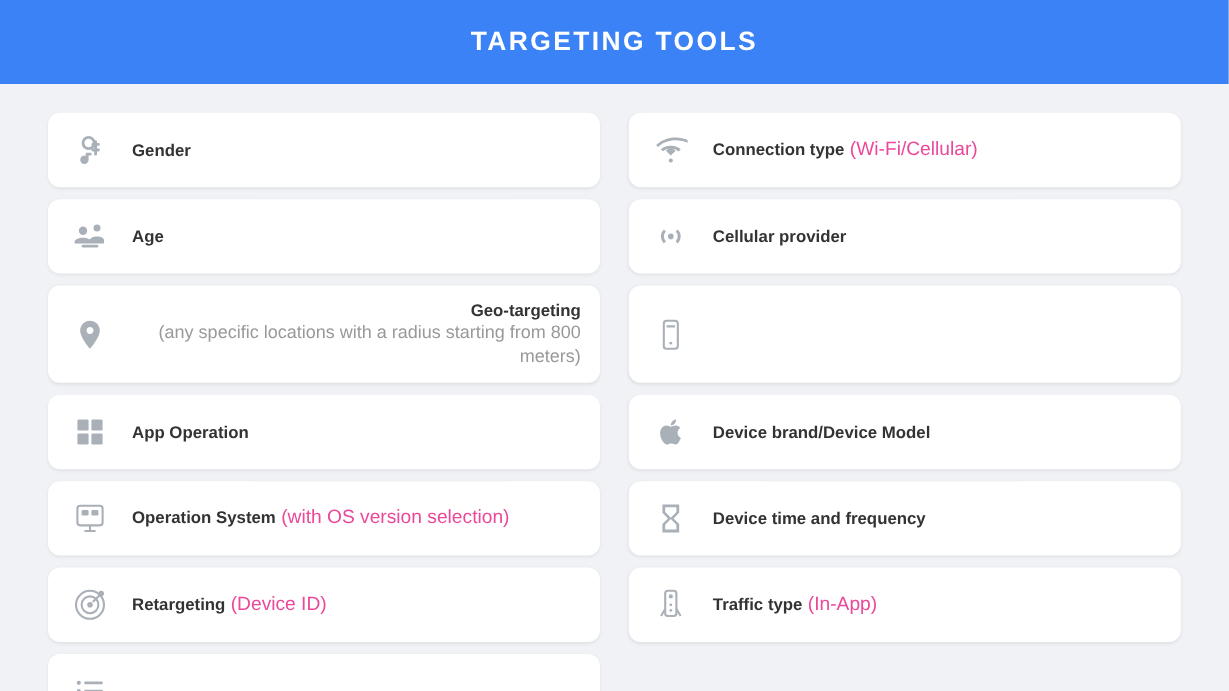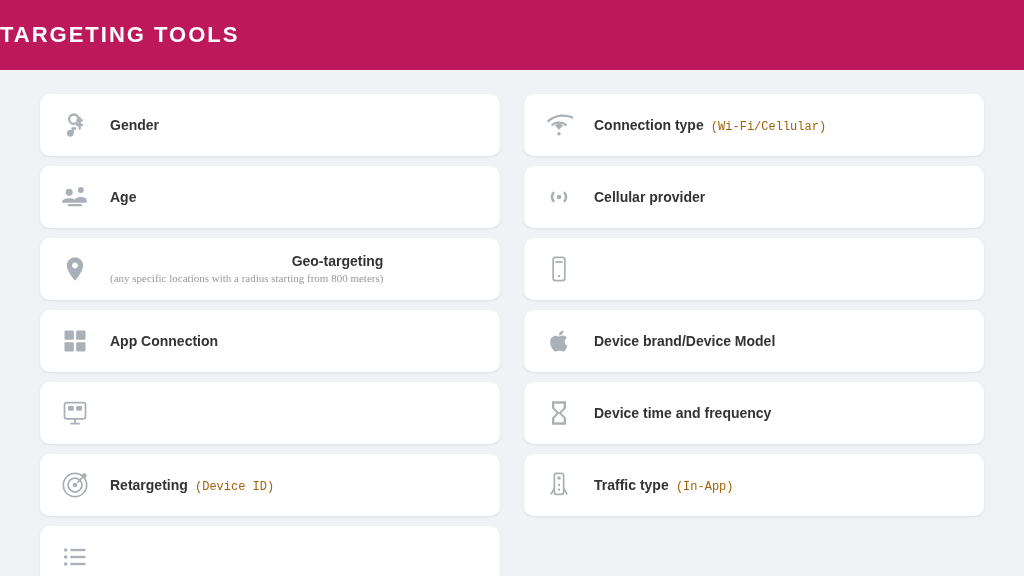--- a/index.html
+++ b/index.html
@@ -4,23 +4,23 @@
   <style>
     * { box-sizing: border-box; margin: 0; padding: 0; }
     body {
       font-family: -apple-system, BlinkMacSystemFont, 'Segoe UI', Arial, sans-serif;
       background: #f0f2f5;
       width: 1024px;
       height: 576px;
       overflow: hidden;
     }
     .header {
-      background: #be185d;
+      background: #3b82f6;
       padding: 22px 0;
-      text-align: left;
+      text-align: center;
     }
     .header h1 {
       color: white;
       font-size: 22px;
       font-weight: 700;
       letter-spacing: 2px;
     }
     .content {
       padding: 24px 40px;
       display: grid;
@@ -54,30 +54,28 @@
       display: flex;
       flex-direction: column;
     }
     .card-title {
       font-size: 14px;
       font-weight: 600;
       color: #333;
     }
     .card-title span.sub {
       font-weight: 400;
-      font-size: 12px;
-      color: #a16207;
-      font-family: Liberation Mono, monospace;
+      font-size: 16px;
+      color: #ec4899;
     }
     .card-subtitle {
-      font-size: 11px;
+      font-size: 15px;
       color: #999;
       margin-top: 2px;
       line-height: 1.3;
-      font-family: Liberation Serif, serif;
     }
   </style>
 </head>
 <body>
 
 <div class="header">
   <h1>TARGETING TOOLS</h1>
 </div>
 
 <div class="content" id="cards-container">
@@ -147,41 +145,44 @@
     <div class="card">
       <div class="icon-wrap">
         <svg viewBox="0 0 24 24">
           <rect x="3" y="3" width="8" height="8" rx="1"></rect>
           <rect x="13" y="3" width="8" height="8" rx="1"></rect>
           <rect x="3" y="13" width="8" height="8" rx="1"></rect>
           <rect x="13" y="13" width="8" height="8" rx="1"></rect>
         </svg>
       </div>
       <div class="card-text">
-        <span class="card-title">App Connection</span>
+        <span class="card-title">App Operation</span>
       </div>
     </div>
     <div class="card">
       <div class="icon-wrap">
         <svg viewBox="0 0 24 24">
           <path d="M17.05 20.28c-.98.95-2.05.8-3.08.35-1.09-.46-2.09-.48-3.24 0-1.44.62-2.2.44-3.06-.35C2.79 15.25 3.51 7.7 9.05 7.4c1.32.07 2.24.77 3 .81 1.14-.24 2.24-.96 3.46-.84 1.48.15 2.59.72 3.32 1.82-3.06 1.82-2.33 5.85.43 7.12-.6 1.35-1.33 2.67-2.21 3.97zM12.03 7.25c-.15-2.23 1.66-4.07 3.74-4.25.29 2.58-2.34 4.5-3.74 4.25z"></path>
         </svg>
       </div>
       <div class="card-text">
         <span class="card-title">Device brand/Device Model</span>
       </div>
     </div>
     <div class="card">
       <div class="icon-wrap">
         <svg viewBox="0 0 24 24">
           <rect x="3" y="3" width="18" height="14" rx="2" stroke="#aab0b8" stroke-width="1.5" fill="none"></rect>
           <path d="M8 21h8M12 17v4" stroke="#aab0b8" stroke-width="1.5"></path>
           <rect x="6" y="6" width="5" height="4" rx="1" fill="#aab0b8"></rect>
           <rect x="13" y="6" width="5" height="4" rx="1" fill="#aab0b8"></rect>
         </svg>
+      </div>
+      <div class="card-text">
+        <span class="card-title">Operation System<span class="sub"> (with OS version selection)</span></span>
       </div>
     </div>
     <div class="card">
       <div class="icon-wrap">
         <svg viewBox="0 0 24 24">
           <path d="M6 2v6l4 4-4 4v6h12v-6l-4-4 4-4V2zm10 14.5V20H8v-3.5l4-4zm0-9L12 11.5 8 7.5V4h8z"></path>
         </svg>
       </div>
       <div class="card-text">
         <span class="card-title">Device time and frequency</span>

